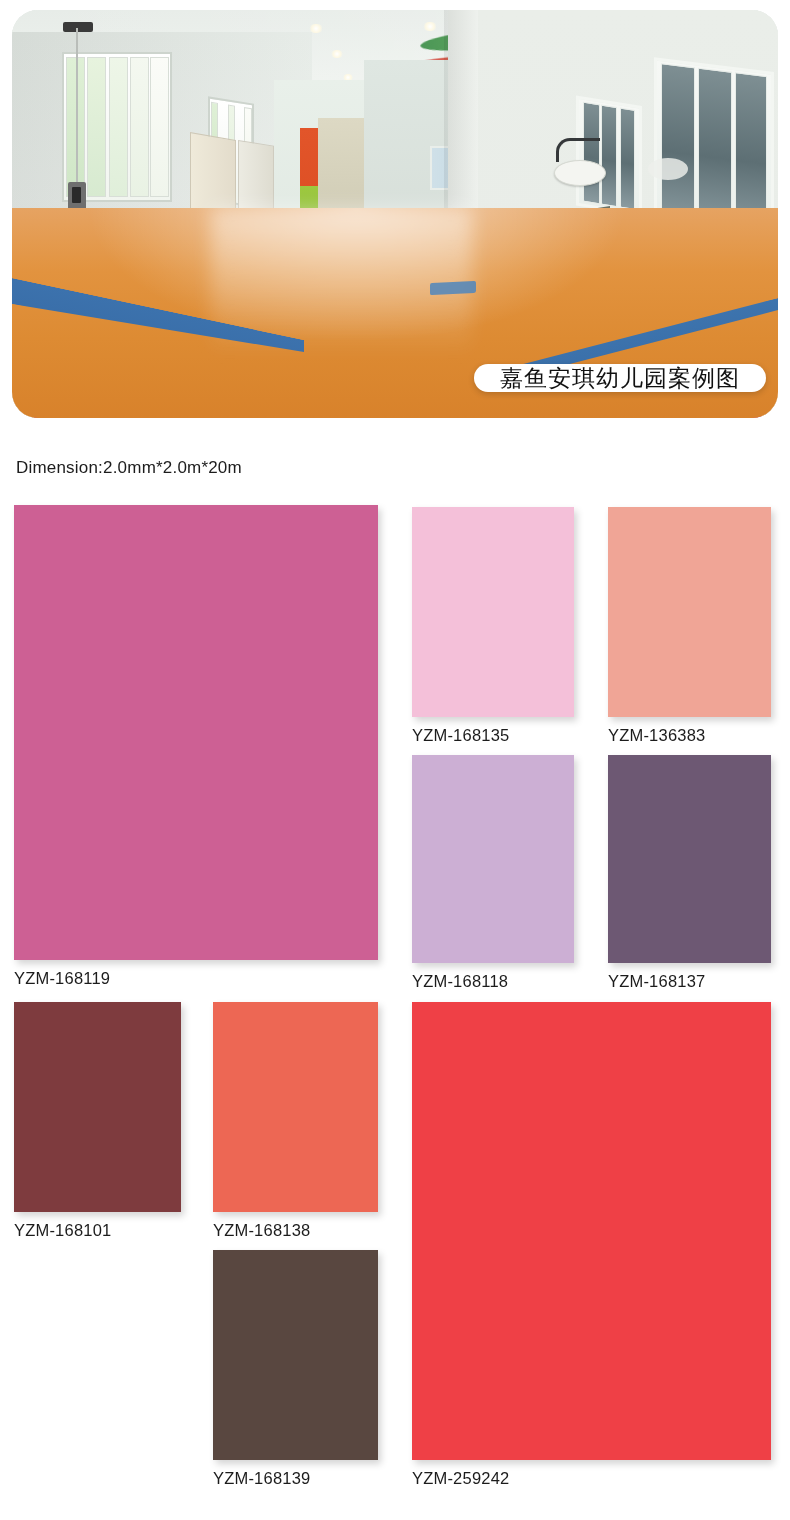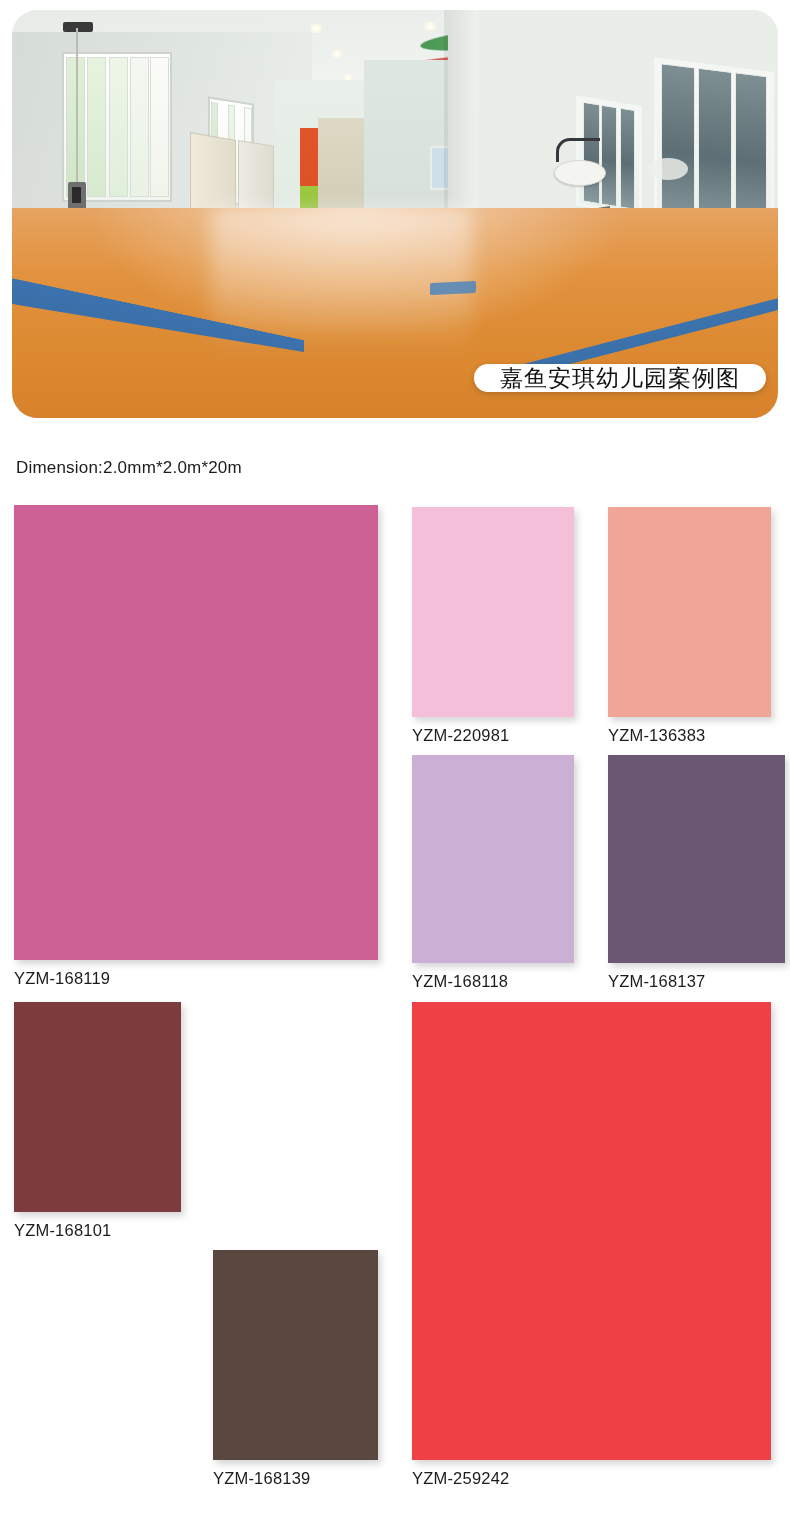--- a/index.html
+++ b/index.html
@@ -335,21 +335,21 @@
 
   .s-135 { left: 412px; top: 507px; width: 162px; }
   .s-135 .chip { height: 210px; }
 
   .s-136 { left: 608px; top: 507px; width: 163px; }
   .s-136 .chip { height: 210px; }
 
   .s-118 { left: 412px; top: 755px; width: 162px; }
   .s-118 .chip { height: 208px; }
 
-  .s-137 { left: 608px; top: 755px; width: 177px; }
+  .s-137 { left: 608px; top: 755px; width: 163px; }
   .s-137 .chip { height: 208px; }
 
   .s-101 { left: 14px;  top: 1002px; width: 167px; }
   .s-101 .chip { height: 210px; }
 
   .s-138 { left: 213px; top: 1002px; width: 165px; }
   .s-138 .chip { height: 210px; }
 
   .s-121 { left: 412px; top: 1002px; width: 359px; }
   .s-121 .chip { height: 458px; }
@@ -469,21 +469,21 @@
 
 <div class="swatches">
 
   <div class="swatch s-119">
     <div class="chip" style="background: rgb(205, 96, 148);"></div>
     <div class="chip-label">YZM-168119</div>
   </div>
 
   <div class="swatch s-135">
     <div class="chip" style="background: rgb(244, 192, 217);"></div>
-    <div class="chip-label">YZM-220981</div>
+    <div class="chip-label">YZM-168135</div>
   </div>
 
   <div class="swatch s-136">
     <div class="chip" style="background: rgb(240, 165, 150);"></div>
     <div class="chip-label">YZM-136383</div>
   </div>
 
   <div class="swatch s-118">
     <div class="chip" style="background: rgb(204, 175, 212);"></div>
     <div class="chip-label">YZM-168118</div>
@@ -492,20 +492,24 @@
   <div class="swatch s-137">
     <div class="chip" style="background: rgb(109, 88, 115);"></div>
     <div class="chip-label">YZM-168137</div>
   </div>
 
   <div class="swatch s-101">
     <div class="chip" style="background: rgb(126, 59, 62);"></div>
     <div class="chip-label">YZM-168101</div>
   </div>
 
+  <div class="swatch s-138">
+    <div class="chip" style="background: rgb(237, 103, 84);"></div>
+    <div class="chip-label">YZM-168138</div>
+  </div>
 
   <div class="swatch s-121">
     <div class="chip" style="background: rgb(239, 64, 70);"></div>
     <div class="chip-label">YZM-259242</div>
   </div>
 
 
   <div class="swatch s-139">
     <div class="chip" style="background: rgb(89, 71, 64);"></div>
     <div class="chip-label">YZM-168139</div>

